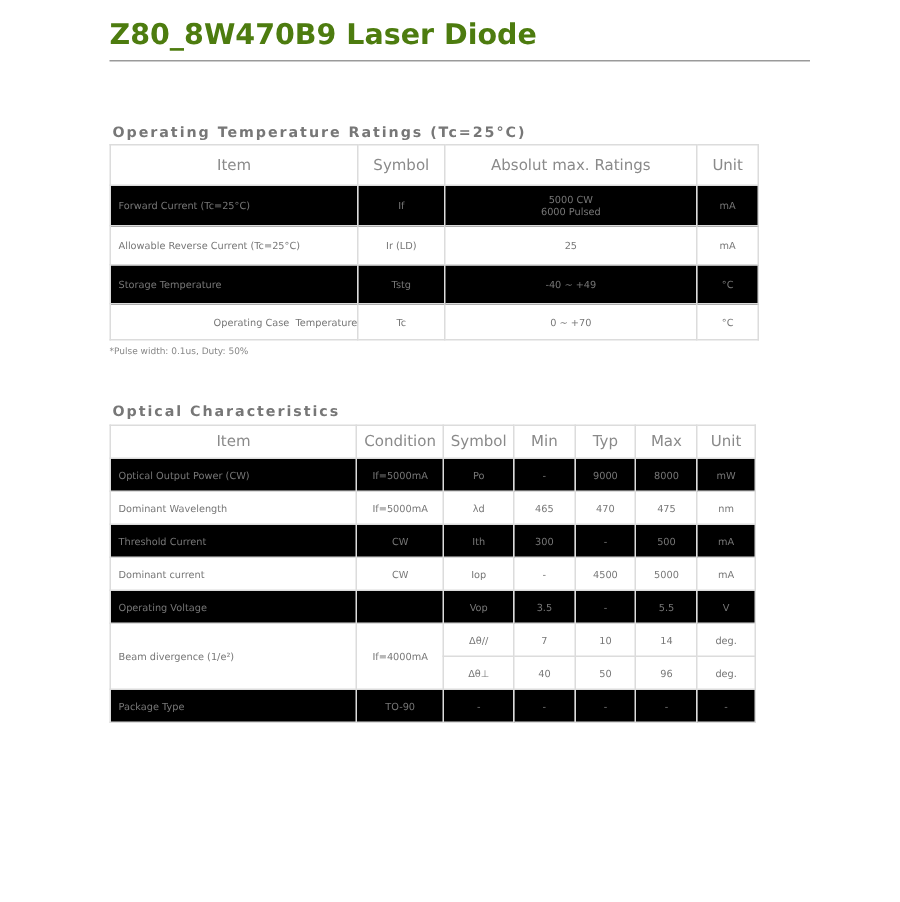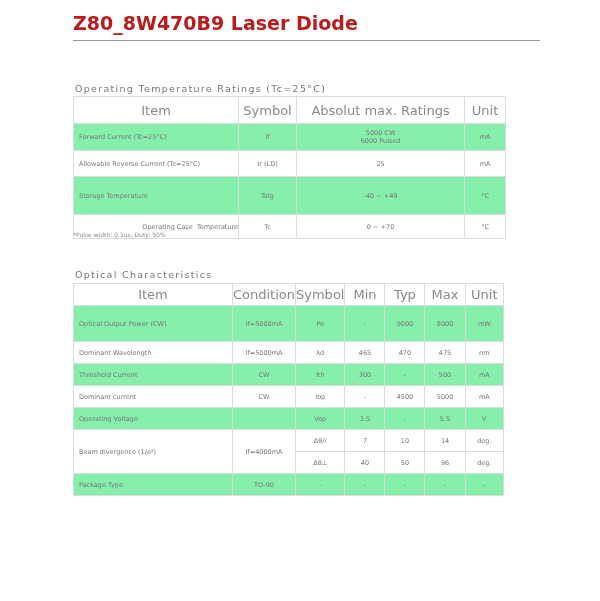--- a/index.html
+++ b/index.html
@@ -1,24 +1,24 @@
 <!DOCTYPE html>
 <html><head>
 <meta charset="utf-8">
 <style>
   html, body { margin: 0; padding: 0; background: #ffffff; }
   body { width: 600px; height: 601px; position: relative; overflow: hidden; font-family: "Liberation Sans", "DejaVu Sans", sans-serif; }
-  .title { position: absolute; left: 73px; top: 12px; font-size: 19px; font-weight: bold; color: #b91c1c; font-family: "DejaVu Sans", sans-serif; letter-spacing: 0px; text-align: right; }
+  .title { position: absolute; left: 73px; top: 12px; font-size: 19px; font-weight: bold; color: #4d7c0f; font-family: "DejaVu Sans", sans-serif; letter-spacing: 0px; text-align: right; }
   .title-rule { position: absolute; left: 73px; top: 40px; width: 467px; height: 1px; background: #9a9a9a; }
-  .section-title { position: absolute; left: 75px; font-size: 9.5px; color: #777; letter-spacing: 1.3px; font-family: "DejaVu Sans", sans-serif; }
+  .section-title { position: absolute; left: 75px; font-size: 9.5px; color: #777; letter-spacing: 1.3px; font-family: "DejaVu Sans", sans-serif; font-weight: bold; }
   table { position: absolute; border-collapse: collapse; font-size: 6.5px; color: #777; font-family: "DejaVu Sans", sans-serif; }
   td, th { border: 1px solid #dcdcdc; font-weight: normal; text-align: center; padding: 0; }
-  th { color: #8a8a8a; font-size: 13px; }
+  th { color: #8a8a8a; font-size: 10px; }
   td.left { text-align: left; padding-left: 5px; }
-  tr.shade td { background: #86efac; }
+  tr.shade td { background: #000000; }
   tr.head th { background: #fff; }
   .note { position: absolute; left: 73px; top: 231px; font-size: 6px; color: #888; font-family: "DejaVu Sans", sans-serif; }
   .ratings-line { display: block; line-height: 8px; }
 </style>
 </head>
 <body>
 
 <div class="title">Z80_8W470B9 Laser Diode</div>
 <div class="title-rule"></div>
 
@@ -40,21 +40,21 @@
       <span class="ratings-line">6000 Pulsed</span>
     </td>
     <td>mA</td>
   </tr>
   <tr style="height:26px;">
     <td class="left">Allowable Reverse Current (Tc=25°C)</td>
     <td>Ir (LD)</td>
     <td>25</td>
     <td>mA</td>
   </tr>
-  <tr class="shade" style="height:38px;border-radius:12px;">
+  <tr class="shade" style="height:26px;border-radius:12px;">
     <td class="left">Storage Temperature</td>
     <td>Tstg</td>
     <td>-40 ~ +49</td>
     <td>°C</td>
   </tr>
   <tr style="height:24px;">
     <td class="left" style="white-space:pre;text-align:right;">Operating Case  Temperature</td>
     <td>Tc</td>
     <td>0 ~ +70</td>
     <td>°C</td>
@@ -70,21 +70,21 @@
   <tbody>
       <tr class="head" style="height:22px;">
     <th style="width:165px;">Item</th>
     <th style="width:57px;margin-left:16px;">Condition</th>
     <th style="width:46px;">Symbol</th>
     <th style="width:40px;">Min</th>
     <th style="width:40px;">Typ</th>
     <th style="width:40px;">Max</th>
     <th style="width:38px;">Unit</th>
   </tr>
-  <tr class="shade" style="height:36px;">
+  <tr class="shade" style="height:22px;">
     <td class="left">Optical Output Power (CW)</td>
     <td>If=5000mA</td>
     <td>Po</td>
     <td>-</td>
     <td>9000</td>
     <td>8000</td>
     <td>mW</td>
   </tr>
   <tr style="height:22px;">
     <td class="left">Dominant Wavelength</td>

